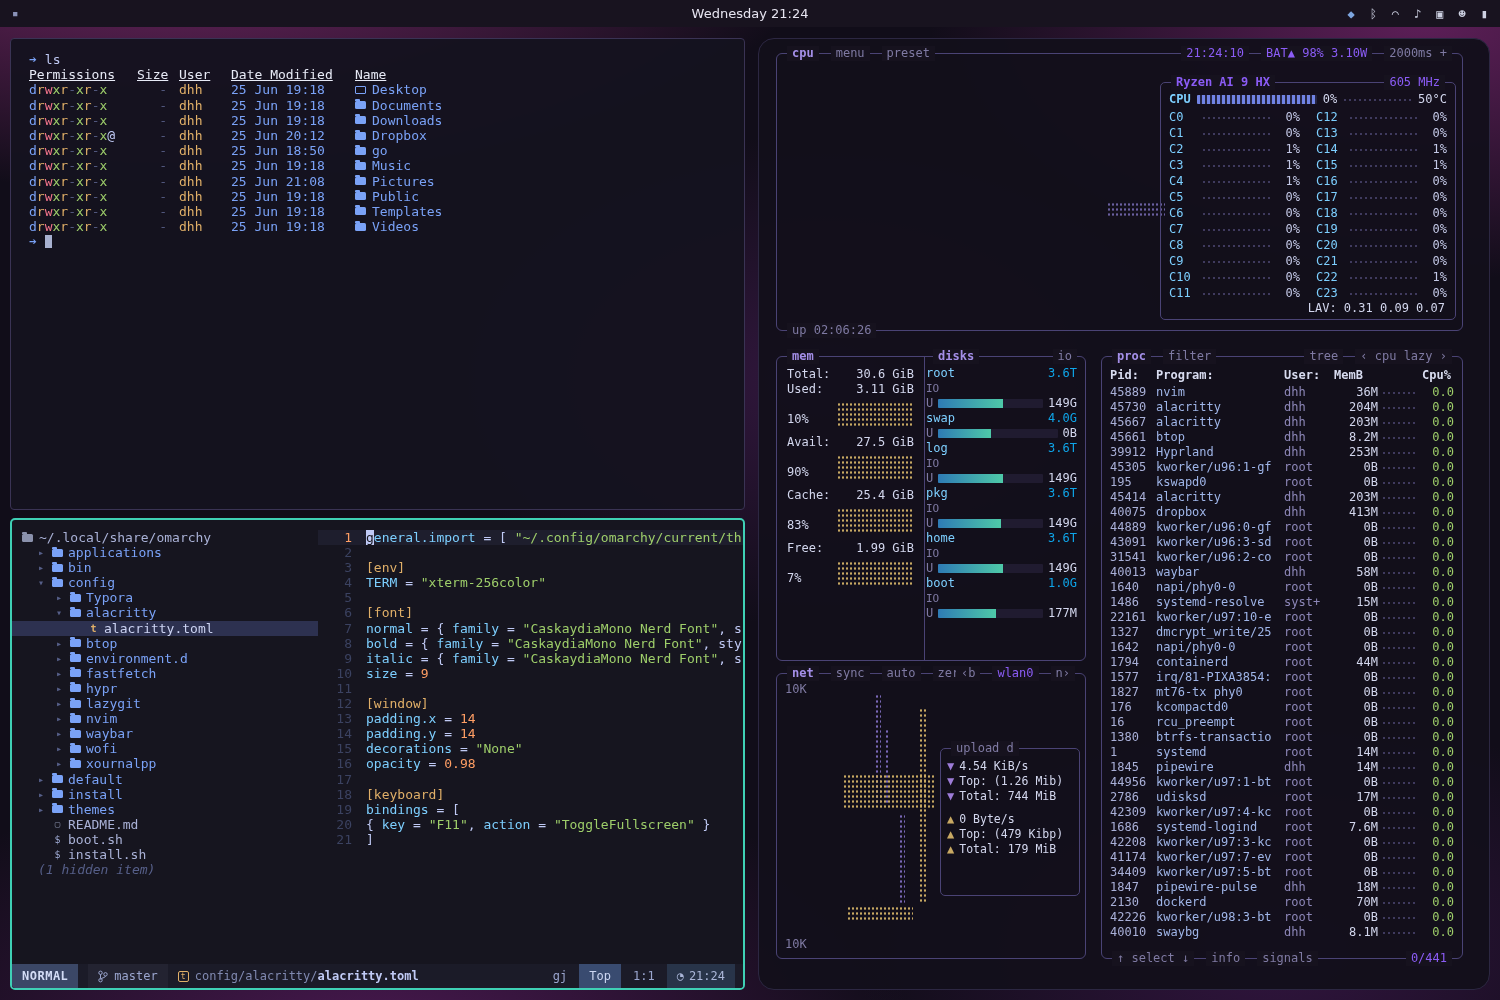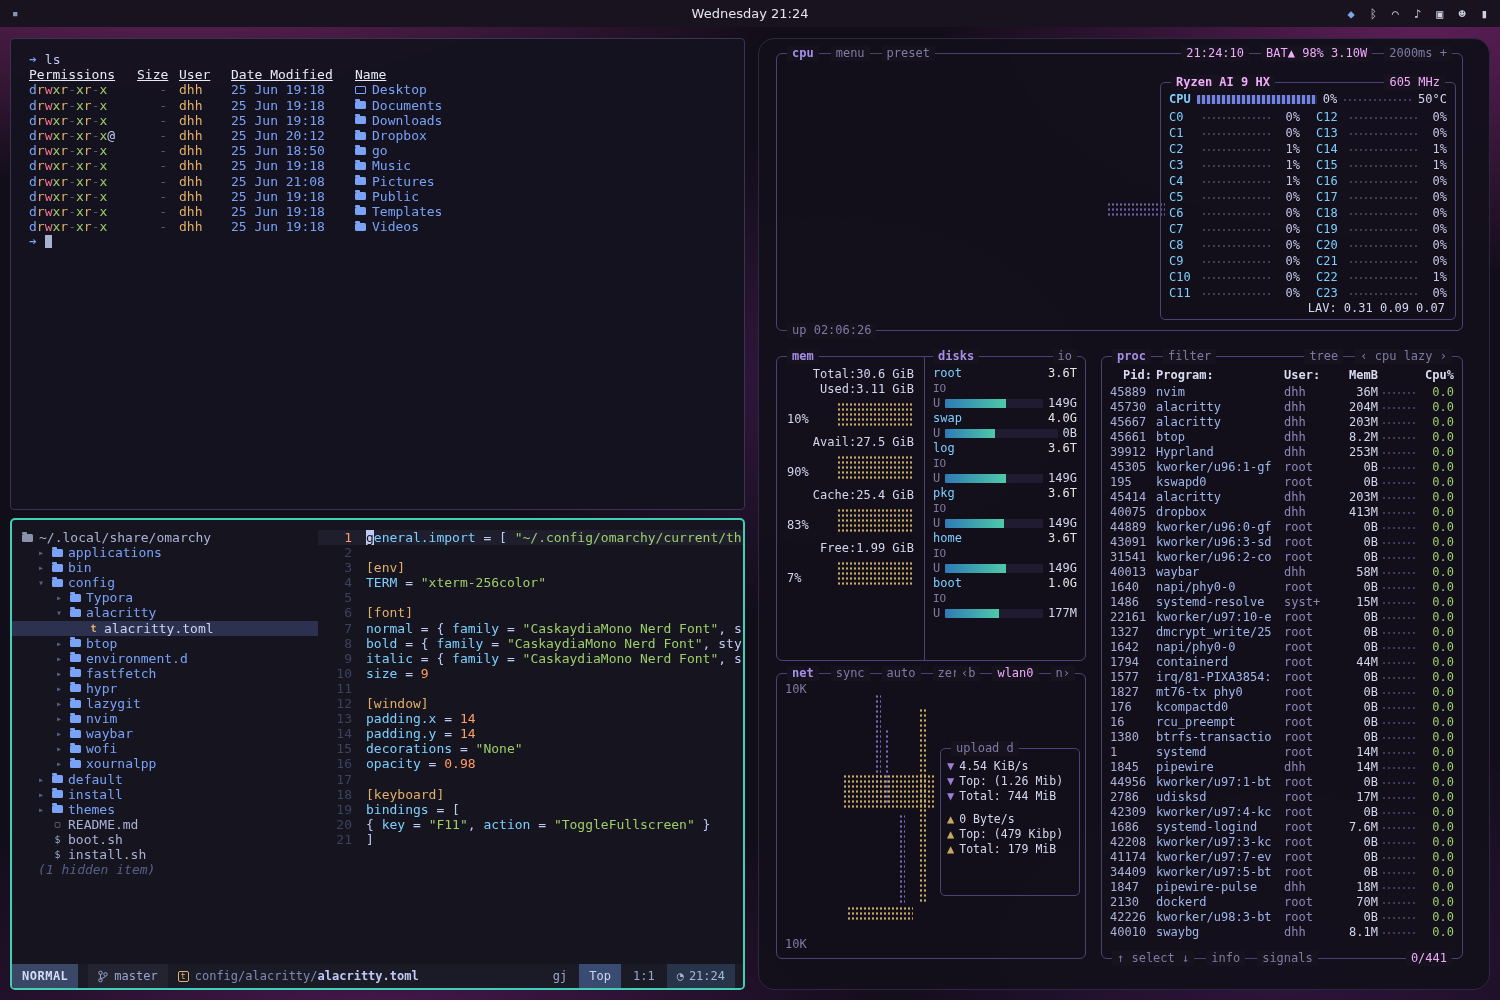--- a/index.html
+++ b/index.html
@@ -90,49 +90,49 @@
 #btop-win{position:absolute;left:758px;top:38px;width:732px;height:952px;background:rgba(19,16,27,.97);
   border:1px solid #2c2742;border-radius:16px;font-size:12px;line-height:15px;color:#c3c8e6}
 .panel{position:absolute;border:1px solid #4a4375;border-radius:6px}
 .ptl,.ptr{position:absolute;top:-8px;display:flex;gap:12px;align-items:center;z-index:2}
 .ptl{left:10px}.ptr{right:10px}
 .pfoot-l,.pfoot-r{position:absolute;bottom:-8px;display:flex;gap:12px;z-index:2}
 .pfoot-l{left:10px}.pfoot-r{right:10px}
 .pchip{background:#16121e;padding:0 5px;white-space:nowrap}
 .t-main{color:#a48fe8;font-weight:bold}
 .t-sub{color:#7f7aa3}
-.t-val{color:#f0abfc}
+.t-val{color:#8b5cf6}
 .bold{font-weight:bold}
 .leader{flex:1;height:10px;background-image:radial-gradient(circle at 2px 6px,#3f3a5e 1px,transparent 1.4px);background-size:5px 10px}
 
 #cpu-panel{left:17px;top:14px;width:687px;height:278px}
 .cpu-spark{position:absolute;left:330px;top:148px;width:58px;height:16px;background-image:radial-gradient(circle,#6a5fa0 1px,transparent 1.3px);background-size:4px 5px}
 #cpu-inner{position:absolute;right:6px;top:28px;width:296px;height:238px;border:1px solid #4a4375;border-radius:5px;padding:8px 8px 0 8px}
 .cpu-row{display:flex;align-items:center;gap:6px;height:16px}
 .cpu-lbl{color:#7dcfff;font-weight:bold}
 .cpubar{width:120px;height:9px;border-radius:1px;background:repeating-linear-gradient(90deg,#7184e4 0 3px,rgba(113,132,228,.18) 3px 5px)}
 .cpu-pct{color:#d3d7ee}
 .cores{display:grid;grid-template-columns:1fr 1fr;column-gap:16px;margin-top:2px}
 .core-row{display:flex;align-items:center;gap:6px;height:16px}
 .core-lbl{color:#7dcfff;width:27px;flex:none}
 .core-pct{color:#c3c8e6;width:24px;text-align:right;flex:none}
 #lav{position:absolute;right:10px;bottom:3px;color:#d3d7ee}
 
 #mem-panel{left:17px;top:317px;width:310px;height:305px}
 #mem-stats{position:absolute;left:0;top:0;bottom:0;width:147px;padding:10px 10px 4px 10px}
-.mem-line{display:flex;justify-content:flex-end;height:15px;color:#d3d7ee}
+.mem-line{display:flex;justify-content:space-between;height:15px;color:#d3d7ee}
 .mem-line2{display:flex;gap:20px;align-items:flex-end;height:32px;padding-bottom:2px;margin-bottom:6px}
 .mem-pct{color:#d3d7ee;width:30px;flex:none}
 .mem-graph{flex:1;height:26px;background-image:radial-gradient(circle,#c8a963 1px,transparent 1.3px);background-size:4px 5px;background-position:left bottom}
-#disks-sub{position:absolute;left:147px;top:0;bottom:0;right:0;border-left:1px solid #4a4375;padding:9px 8px 0 8px}
+#disks-sub{position:absolute;left:147px;top:0;bottom:0;right:0;border-left:1px solid #4a4375;padding:9px 8px 0 1px}
 .dtitle{position:absolute;top:-8px;left:8px}
 .dio{position:absolute;top:-8px;right:8px}
 .disk-r1{display:flex;justify-content:space-between;height:15px}
 .disk-name{color:#7dcfff}
-.disk-size{color:#e5e5e5}
+.disk-size{color:#0ea5e9}
 .disk-r2{height:15px;color:#7f7aa3;font-size:11px;display:flex;align-items:center}
 .disk-r3{display:flex;align-items:center;gap:5px;height:15px}
 .disk-u{color:#7f7aa3}
 .ubar-track{flex:1;height:9px;background:#201b30;border-radius:1px;overflow:hidden;display:block}
 .ubar-fill{display:block;height:100%;background:linear-gradient(90deg,#2e7bb5,#4ec9a8)}
 .disk-used{color:#d3d7ee}
 
 #net-panel{left:17px;top:634px;width:310px;height:286px}
 #net-scale-top{position:absolute;left:8px;top:8px;color:#7f7aa3}
 #net-scale-bottom{position:absolute;left:8px;bottom:6px;color:#7f7aa3}
@@ -143,21 +143,21 @@
 .net-row{display:flex;gap:5px;height:15px;align-items:center;white-space:nowrap}
 .net-row.gap{margin-top:8px}
 .net-arrow.down{color:#9d7cd8}
 .net-arrow.up{color:#c8a963}
 .net-text{color:#d3d7ee;font-size:11.5px}
 
 #proc-panel{left:342px;top:317px;width:362px;height:603px}
 #proc-head,.proc-row{display:grid;grid-template-columns:42px 1fr 46px 44px 36px 32px;column-gap:4px;align-items:center}
 #proc-head{position:absolute;top:10px;left:8px;right:8px;height:16px}
 .ph{color:#d8dcf0;font-weight:bold;white-space:nowrap}
-.ph.r{text-align:right}
+.ph.r{}
 #proc-rows{position:absolute;left:8px;right:8px;top:28px;bottom:12px;overflow:hidden}
 .proc-row{height:15px}
 .p-pid{text-align:left;color:#a9b0d8}
 .p-prog{color:#9fb5e8;overflow:hidden;white-space:nowrap}
 .p-user{color:#8d87b8;overflow:hidden;white-space:nowrap}
 .p-mem{text-align:right;color:#d3d7ee}
 .p-graph{height:8px;background-image:radial-gradient(circle at 2px 4px,#3f3a5e 1px,transparent 1.3px);background-size:5px 8px}
 .p-cpu{text-align:right;color:#9ece6a}
 </style>
 </head>

